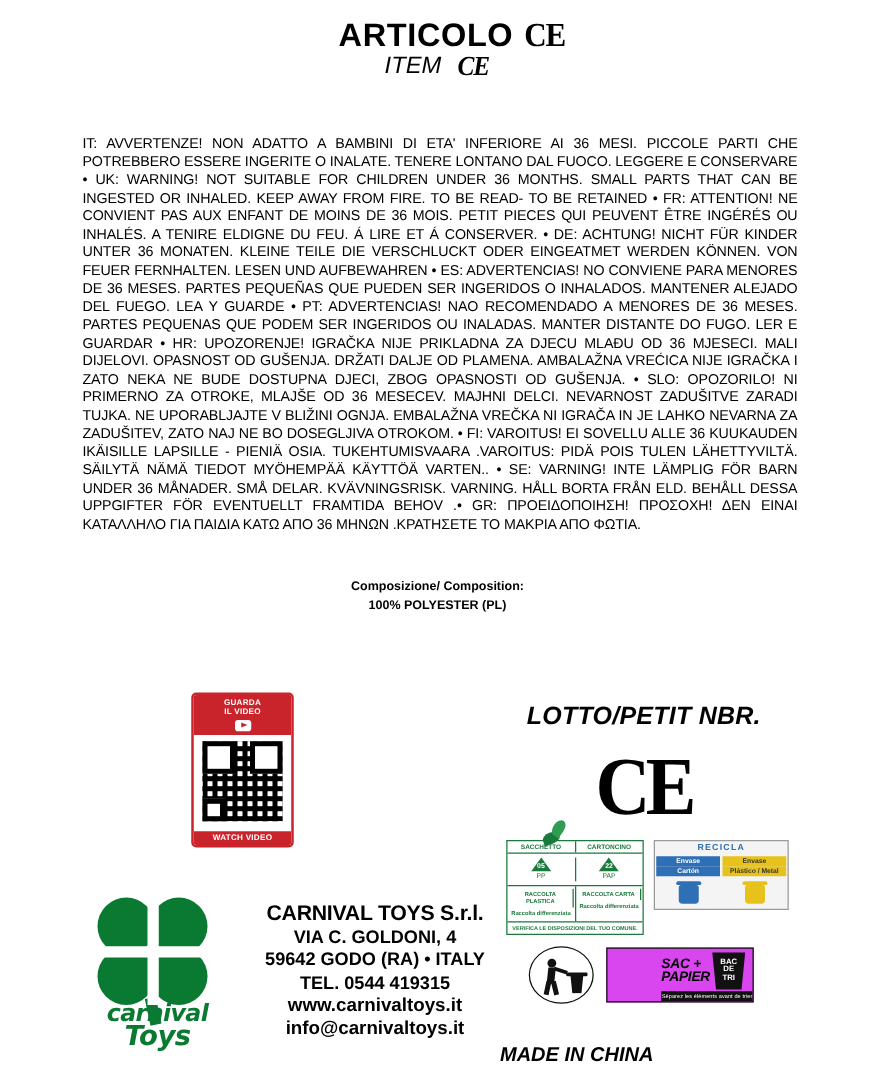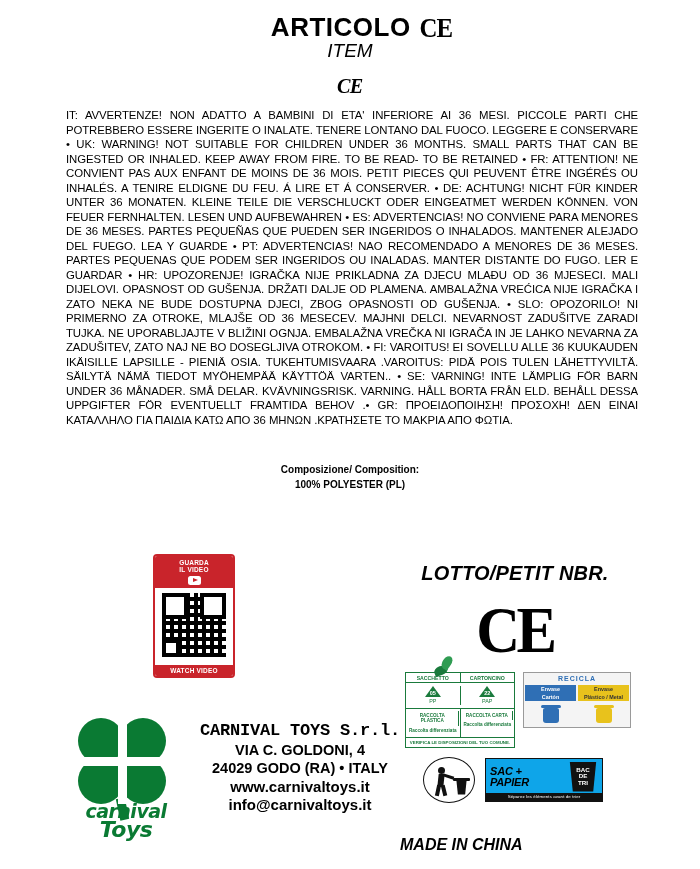--- a/index.html
+++ b/index.html
@@ -21,36 +21,35 @@
   .header {
     text-align: center;
     padding-top: 14px;
   }
   .header-line1 {
     font-size: 26px;
     font-weight: bold;
     letter-spacing: 0.5px;
     line-height: 1.05;
     display: flex;
-    align-items: flex-start;
+    align-items: center;
     justify-content: center;
     gap: 7px;
     margin-left: 24px;
   }
   .header-line2 {
     font-size: 19px;
     font-style: italic;
     font-weight: normal;
     line-height: 1.1;
     display: flex;
     align-items: center;
     justify-content: center;
     gap: 12px;
     margin-top: -1px;
-    flex-direction: column;
   }
 
   
   .ce-mark {
     font-family: "Liberation Serif", serif;
     font-weight: bold;
     letter-spacing: -1px;
     display: inline-block;
     transform: scaleX(0.92);
   }
@@ -246,21 +245,20 @@
     width: 240px;
     text-align: center;
     font-size: 14.5px;
     line-height: 1.25;
     font-weight: bold;
   }
   .address .company {
     font-size: 17px;
     font-weight: bold;
     letter-spacing: -0.2px;
-    font-family: Liberation Mono, monospace;
   }
   .address .weblink { font-size: 15px; }
 
   
   .recy {
     position: absolute;
     left: 405px;
     top: 672px;
     width: 235px;
   }
@@ -438,23 +436,24 @@
     clip-path: polygon(10% 0, 90% 0, 78% 100%, 22% 100%);
   }
   .tidyman .binLid {
     position: absolute; right: 4px; bottom: 21px;
     width: 17px; height: 3px; background: #111; border-radius: 1px;
   }
 
   .sacpapier {
     width: 118px;
     border: 1.4px solid #111;
-    background: #0ea5e9;
+    background: #d946ef;
     display: flex;
     flex-direction: column;
+    align-items: flex-end;
   }
   .sp-main {
     display: flex;
     align-items: center;
     justify-content: space-between;
     padding: 3px 4px 1px;
   }
   .sp-text {
     font-size: 11px;
     font-weight: bold;
@@ -546,21 +545,22 @@
   </div>
   <div class="logo-word">
     <div class="w1">carnival</div>
     <div class="w2">Toys</div>
   </div>
 </div>
 
 <div class="address">
   <div class="company">CARNIVAL TOYS S.r.l.</div>
   <div>VIA C. GOLDONI, 4</div>
-  <div>24029 GODO (RA) • ITALY</div>
+  <div>59642 GODO (RA) • ITALY</div>
+  <div>TEL. 0544 419315</div>
   <div class="weblink">www.carnivaltoys.it</div>
   <div class="weblink">info@carnivaltoys.it</div>
 </div>
 
 <div class="recy">
   <div class="recy-row1">
 
     <div class="green-box">
       <div class="leaf">
         <i class="l1"></i>

